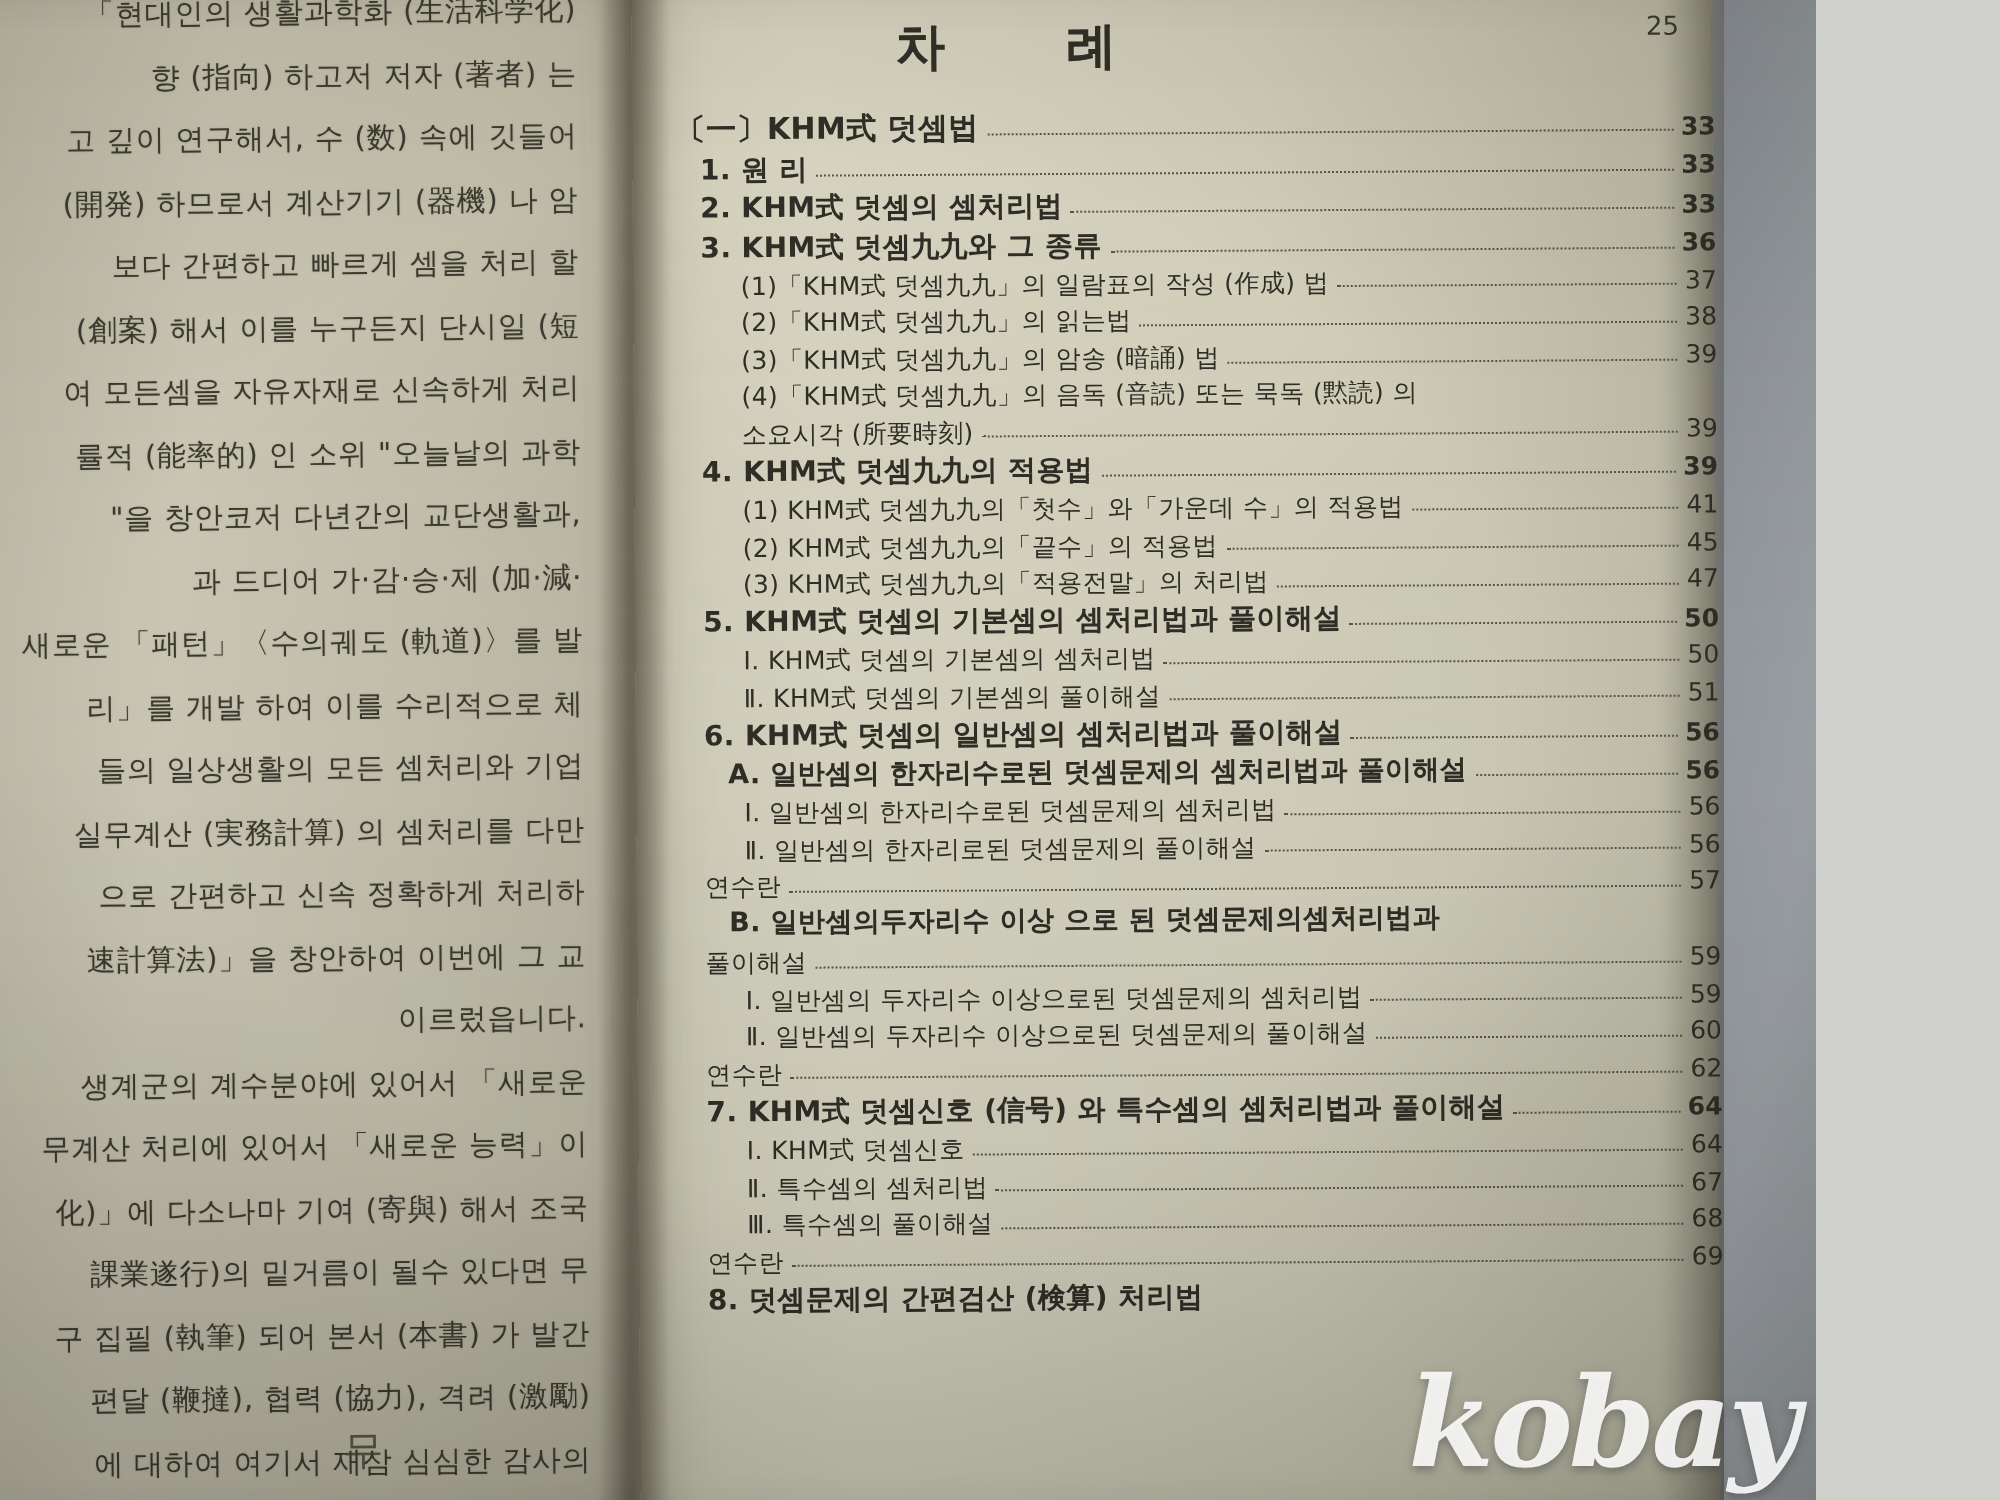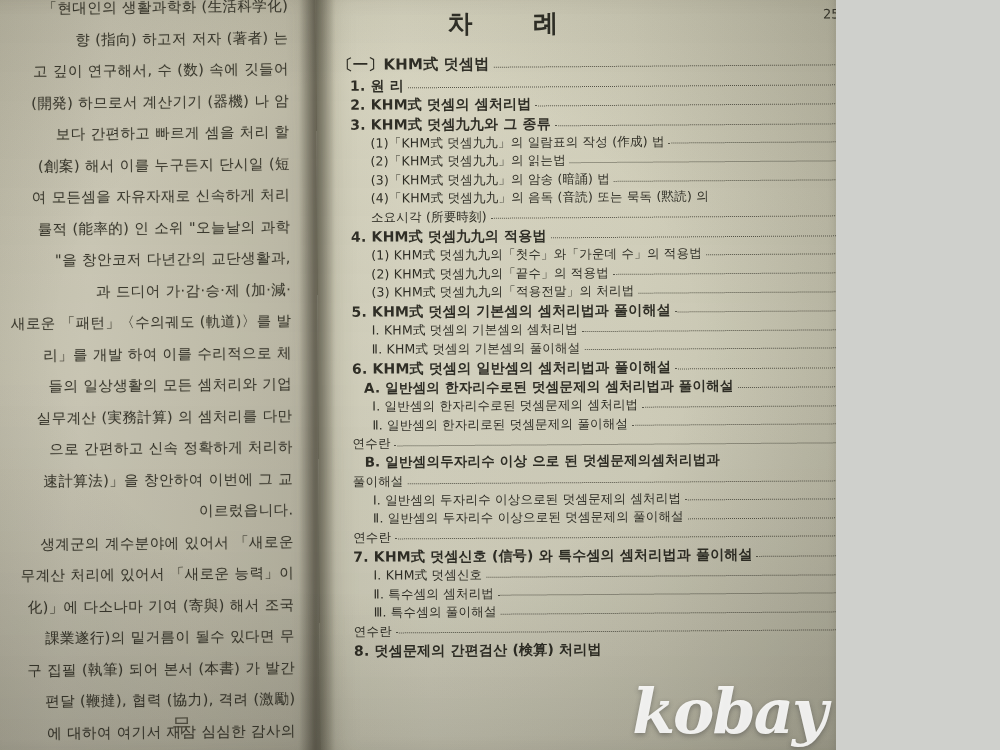--- a/index.html
+++ b/index.html
@@ -8,21 +8,21 @@
   }
   body {
     width: 1000px;
     height: 750px;
     overflow: hidden;
     font-family: "DejaVu Sans", sans-serif;
     background: #cfd0cc;
   }
   #page {
     position: relative;
-    width: 836px;
+    width: 908px;
     height: 750px;
     overflow: hidden;
     background: #c9cbc4;
   }
 
   
   .bg-table {
     position: absolute;
     inset: 0;
     background: linear-gradient(100deg, #b9bcc0 0%, #c8cbce 25%, #b6babe 60%, #9ea3a8 100%);

